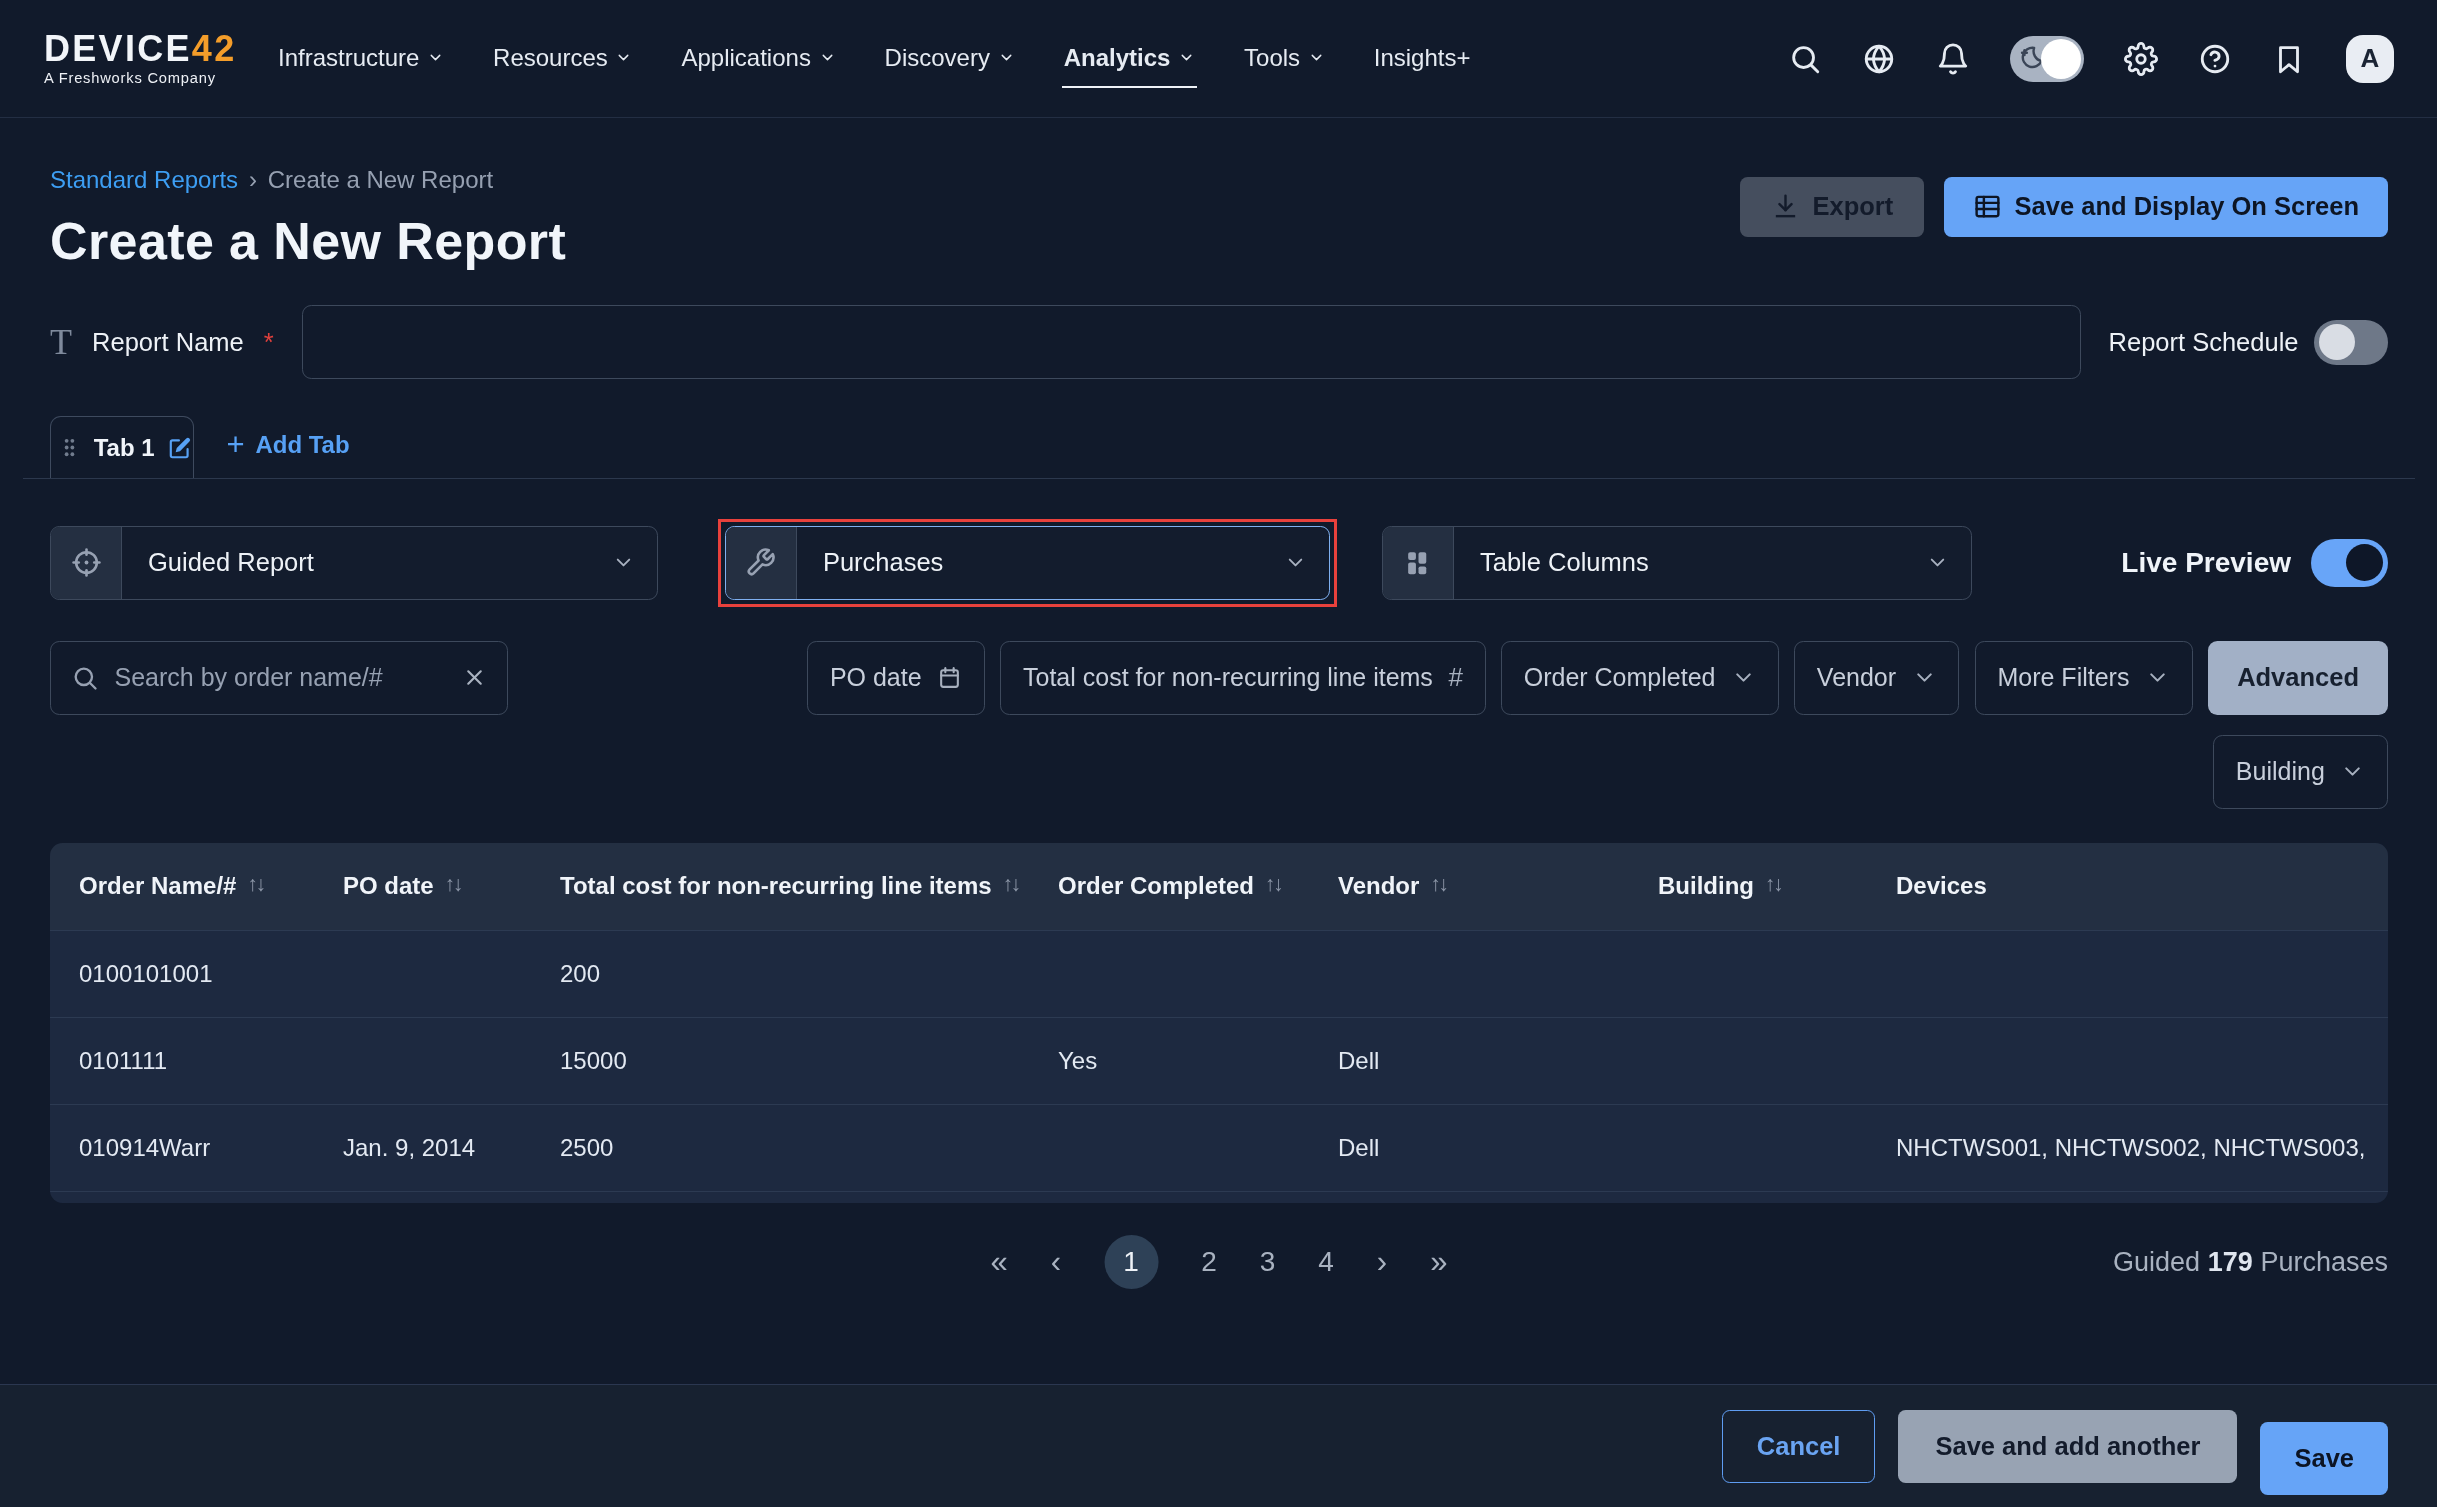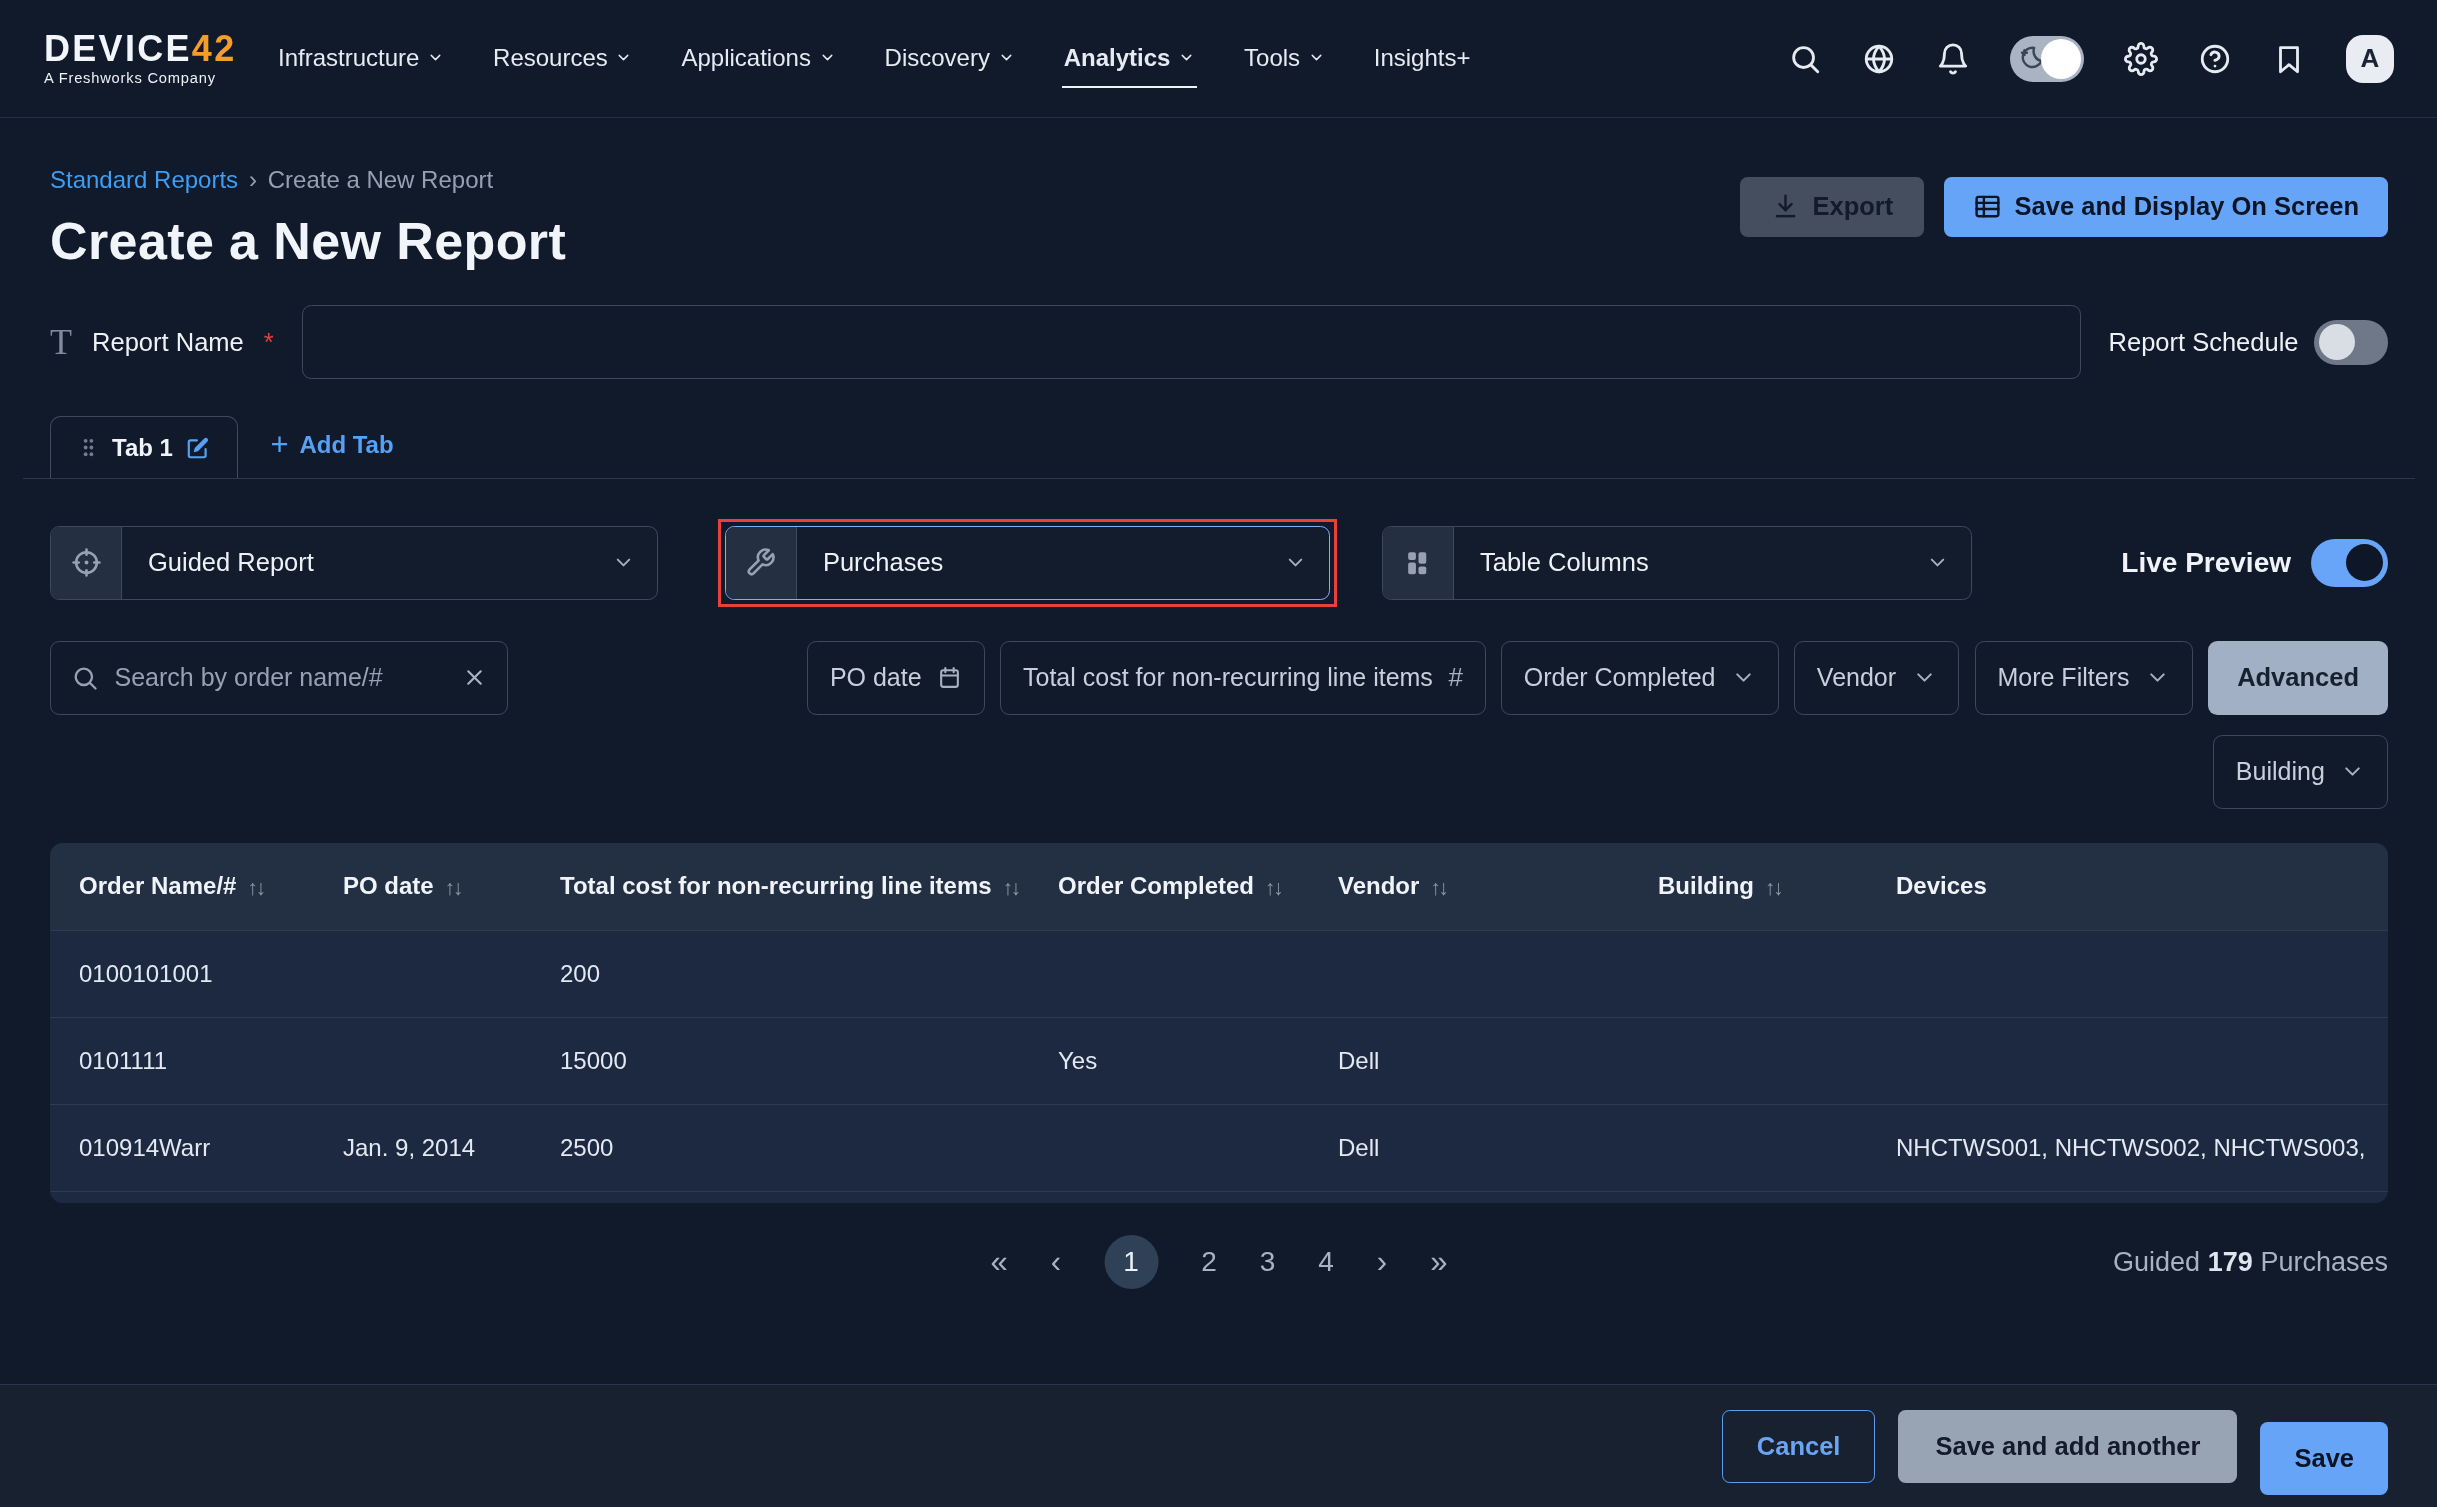--- a/index.html
+++ b/index.html
@@ -49,21 +49,21 @@
   .req { color:#e0403c; margin-left:4.6px; font-size:25.5px; }
   .report-input { flex:1; height:74px; margin-left:12.4px; background:transparent; border:1.5px solid #3d495c; border-radius:9.3px; color:#eef2f7; font-size:25px; padding:0 23px; font-family:inherit; outline:none; }
   .sched-label { font-size:25.5px; color:#eef2f7; margin-left:12.4px; }
   .toggle-off { width:74px; height:45px; border-radius:22.4px; background:#6e7888; position:relative; cursor:pointer; flex:none; }
   .toggle-off .knob { position:absolute; left:4.6px; top:4.6px; width:36px; height:36px; border-radius:50%; background:#d9dde4; }
   .toggle-on { width:77px; height:48px; border-radius:24px; background:#68a5f8; position:relative; cursor:pointer; flex:none; }
   .toggle-on .knob { position:absolute; right:5.4px; top:5.4px; width:37px; height:37px; border-radius:50%; background:#0e1728; }
 
   
   .tabs-row { margin:37px 23px 0; border-bottom:1.5px solid #2c384d; padding-left:27px; display:flex; align-items:flex-end; }
-  .tab { width:188px; height:62px; border:1.5px solid #3e4a5e; border-bottom:none; border-radius:10.8px 10.8px 0 0; display:flex; align-items:center; justify-content:center; gap:12.4px; cursor:pointer; }
+  .tab { width:144px; height:62px; border:1.5px solid #3e4a5e; border-bottom:none; border-radius:10.8px 10.8px 0 0; display:flex; align-items:center; justify-content:flex-end; gap:12.4px; cursor:pointer; }
   .tab-label { font-size:24px; font-weight:bold; color:#f0f4f9; }
   .drag-icon { color:#717c8e; } .drag-icon svg { width:23px; height:23px; }
   .edit-icon { color:#57a1f5; } .edit-icon svg { width:26px; height:26px; }
   .add-tab { display:flex; align-items:center; gap:10.8px; color:#57a1f5; font-size:24px; font-weight:600; margin:0 0 15.5px 32.5px; cursor:pointer; }
   .add-plus { font-size:31px; font-weight:400; }
 
   
   .controls-row { display:flex; align-items:center; padding:0 50px; margin-top:40px; }
   .select { height:74px; border:1.5px solid #3d495c; border-radius:9.3px; background:#131c2d; display:flex; align-items:center; overflow:hidden; cursor:pointer; }
   .select .prefix { width:71px; align-self:stretch; background:#242f41; border-right:1.5px solid #3d495c; display:flex; align-items:center; justify-content:center; color:#97a1b2; }
@@ -90,21 +90,21 @@
   .chip { height:74px; border:1.5px solid #3d495c; border-radius:9.3px; display:flex; align-items:center; gap:15.5px; padding:0 21.7px; font-size:25px; color:#c8cfdb; cursor:pointer; white-space:nowrap; }
   .chip svg { width:25px; height:25px; color:#a7b0bf; }
   .chip .hash { font-size:26px; color:#a7b0bf; }
   .btn-advanced { height:74px; border-radius:9.3px; background:#a2b0c6; color:#17202f; font-size:25.5px; font-weight:600; padding:0 29px; display:flex; align-items:center; cursor:pointer; }
   .building-row { display:flex; justify-content:flex-end; padding:0 50px; margin-top:20px; }
 
   
   .table { margin:34px 50px 0; border-radius:12.4px; overflow:hidden; }
   .tgrid { display:grid; grid-template-columns:293px 217px 498px 280px 320px 238px auto; align-items:center; }
   .thead { background:#232f42; height:87px; font-size:24px; font-weight:bold; color:#f0f4f9; }
-  .th { display:flex; align-items:flex-end; gap:10.8px; cursor:pointer; }
+  .th { display:flex; align-items:flex-start; gap:10.8px; cursor:pointer; }
   .th:first-child, .td:first-child { padding-left:29px; }
   .sort { font-size:21px; color:#8d97a8; letter-spacing:-2.3px; font-weight:normal; }
   .trow { background:#1d2940; height:87px; border-top:1.5px solid #2c3a52; font-size:24px; color:#e3e9f2; }
   .td { overflow:hidden; white-space:nowrap; padding-right:15.5px; }
   .table-sliver { background:#1d2940; height:12.4px; border-top:1.5px solid #2c3a52; }
 
   
   .pag-row { position:relative; margin-top:23px; height:71px; }
   .pager { position:absolute; left:50%; top:50%; transform:translate(-50%,-50%); display:flex; align-items:center; gap:43px; font-size:28px; color:#a9b2c0; }
   .pg { cursor:pointer; }

